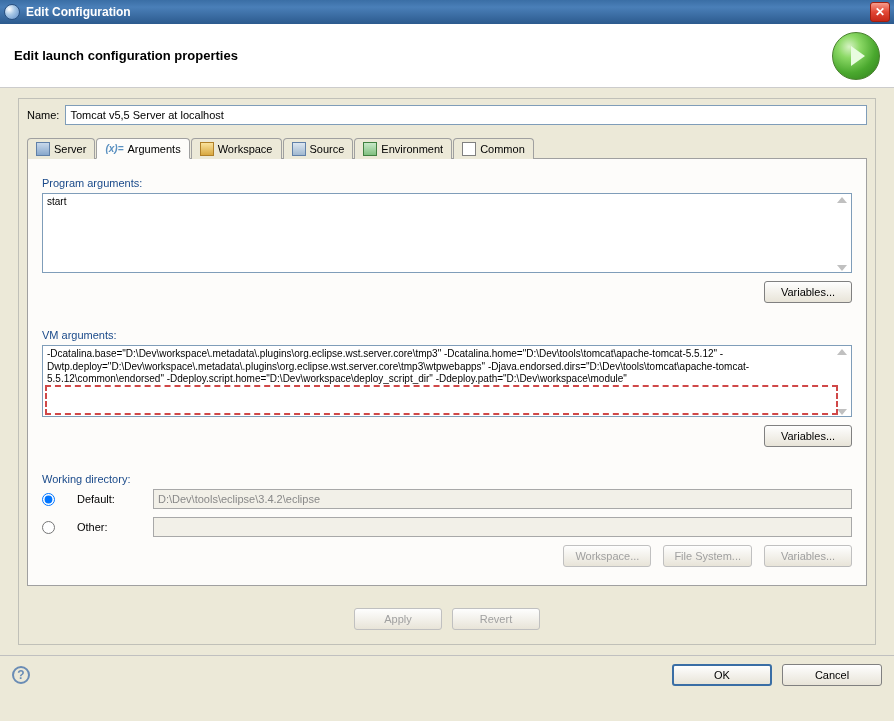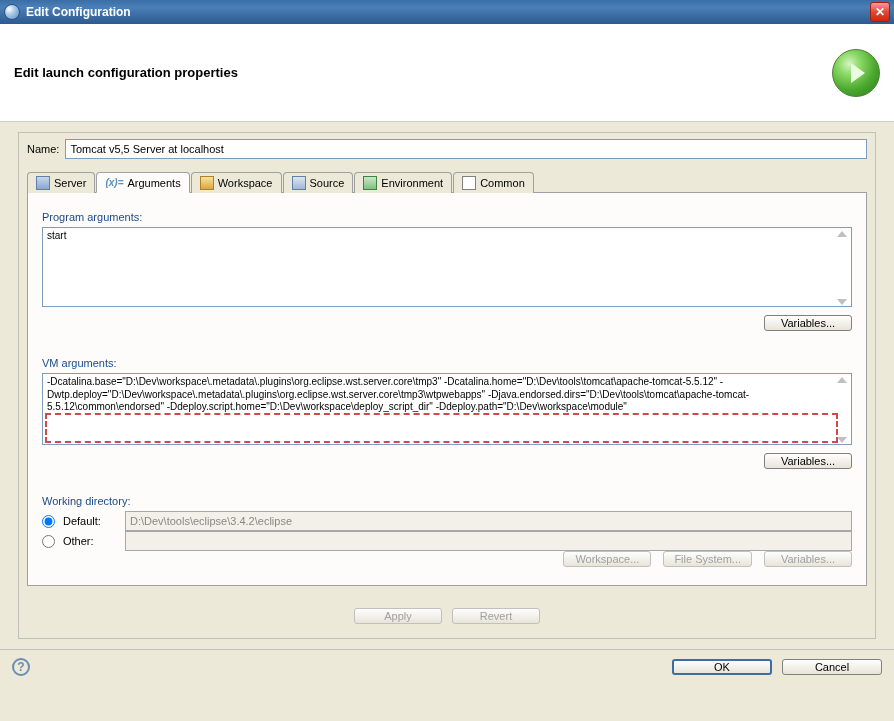--- a/index.html
+++ b/index.html
@@ -41,21 +41,21 @@
   font-weight: bold;
   font-size: 12px;
   cursor: pointer;
 }
 .header {
   background: white;
   padding: 10px 14px;
   display: flex;
   align-items: center;
   border-bottom: 1px solid #ccc;
-  height: 98px;
+  height: 64px;
 }
 .header .htext { flex: 1; }
 .header h1 {
   font-size: 13px; font-weight: bold;
 }
 .header .runicon {
   width: 48px; height: 48px;
   border-radius: 50%;
   background: radial-gradient(circle at 35% 30%, #d6f2c4 0%, #8cd966 25%, #4aa82e 60%, #2d7a1a 100%);
   border: 1px solid #4a8030;
@@ -158,41 +158,42 @@
   top: 40px; height: 30px;
   border: 2px dashed #d04848;
   pointer-events: none;
 }
 .btnrow {
   display: flex; justify-content: flex-end;
   margin-top: 6px;
 }
 .btn {
   min-width: 88px;
-  height: 16px;
+  height: 22px;
   border: 1px solid #808080;
   background: linear-gradient(#fefefe, #e8e4d8);
   border-radius: 3px;
   font-family: inherit;
   font-size: 11px;
   padding: 0 10px;
   cursor: pointer;
 }
 .btn:disabled, .btn.disabled {
   color: #a0a0a0;
   border-color: #c0c0c0;
   cursor: default;
 }
 .btn.default {
   border: 2px solid #3a6ea5;
 }
 .wd-row {
   display: flex;
   align-items: center;
-  gap: 8px;
+  gap: 22px;
+  margin-bottom: 8px;
 }
 .wd-row input[type=text] {
   flex: 1;
   height: 20px;
   border: 1px solid #a8a8a8;
   background: #f2f0e8;
   padding: 0 4px;
   font-family: inherit;
   font-size: 11px;
   color: #888;

